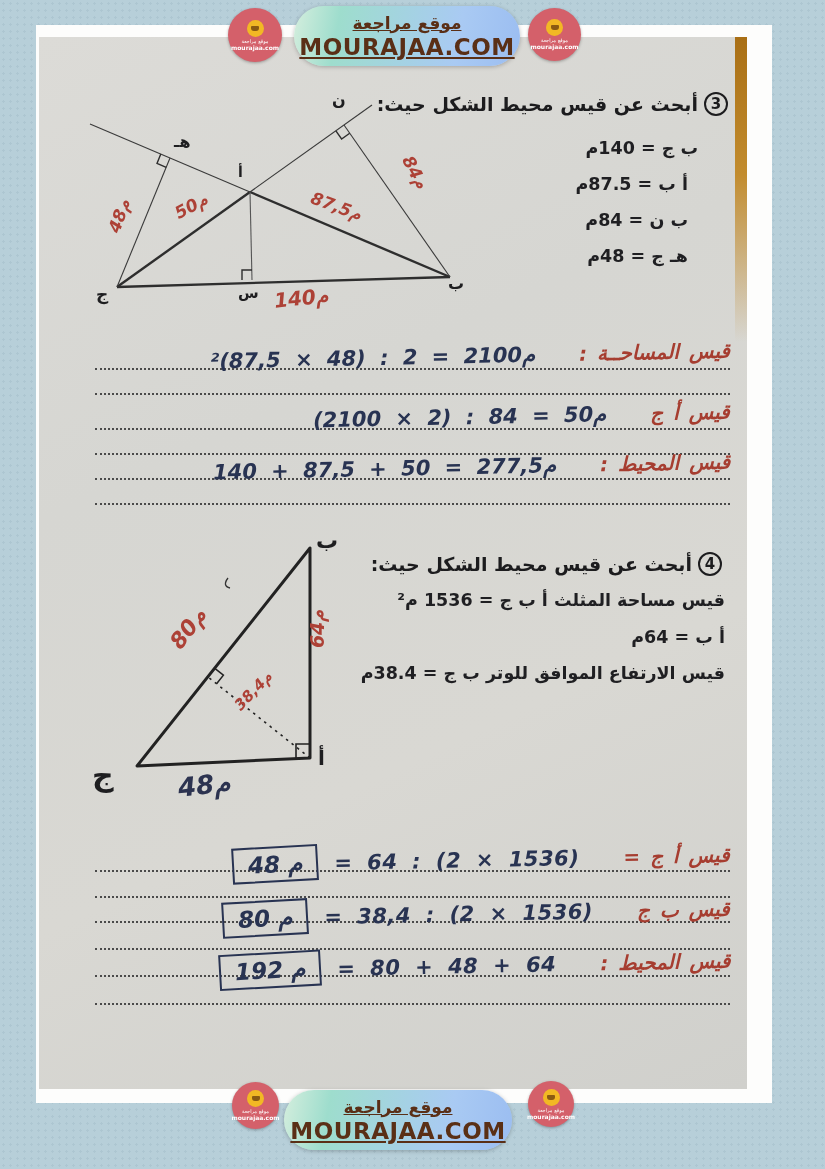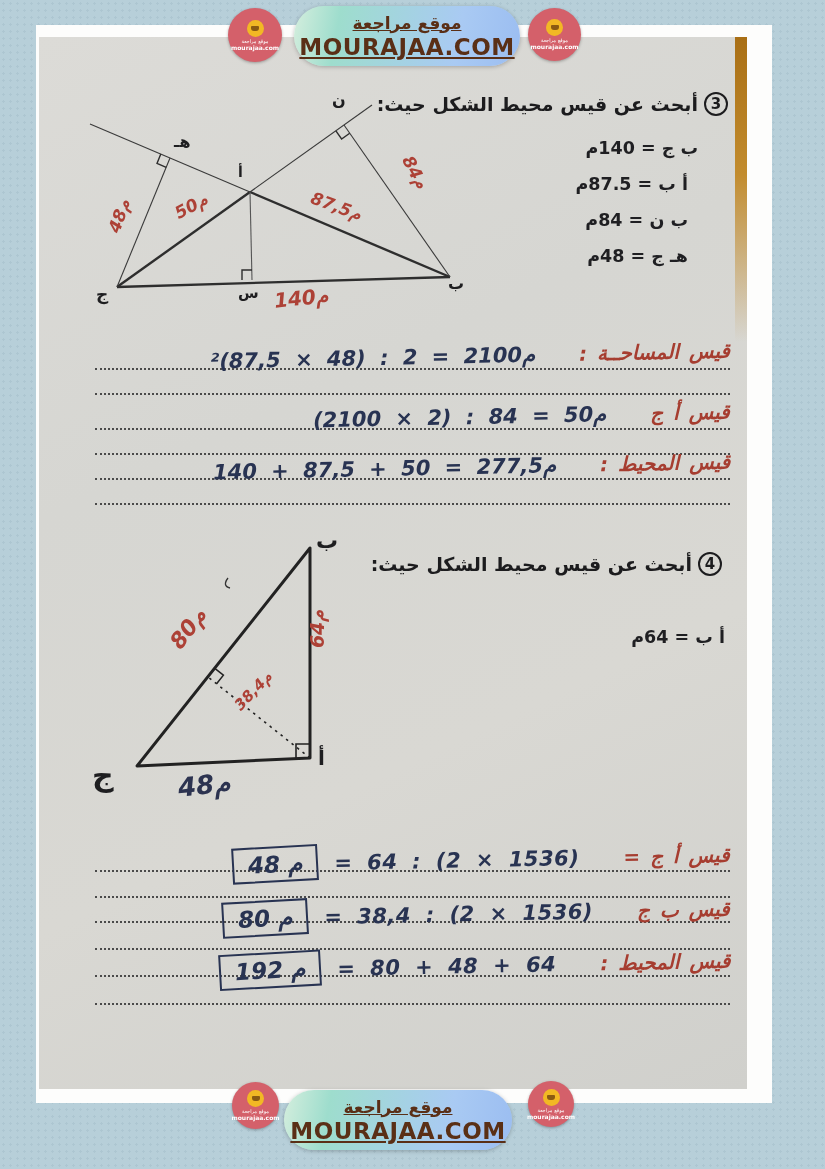--- a/index.html
+++ b/index.html
@@ -122,21 +122,23 @@
   </div>
   <div class="hw-row" style="top:455px;">
     <span class="hw-math">م277,5 = 50 + 87,5 + 140</span>
     <span class="hw-label" dir="rtl">قيس المحيط :</span>
   </div>
 
   <div class="p-title" style="top:552px; right:103px;">
     <span class="circle-num">4</span>
     <span>أبحث عن قيس محيط الشكل حيث:</span>
   </div>
+  <div class="given" style="top:590px; right:100px;">قيس مساحة المثلث أ ب ج = 1536 م²</div>
   <div class="given" style="top:627px; right:100px;text-align:center;">أ ب = 64م</div>
+  <div class="given" style="top:663px; right:100px;">قيس الارتفاع الموافق للوتر ب ج = 38.4م</div>
 
   <div class="fig" style="left:82px; top:528px; width:275px; height:290px;">
     <svg width="275" height="290" viewBox="0 0 275 290">
       <path d="M228,20 L228,230 L55,238 Z" stroke="#222" stroke-width="3" fill="none" stroke-linejoin="round"></path>
       <path d="M228,216 L214,216 L214,230" stroke="#222" stroke-width="1.6" fill="none"></path>
       <path d="M228,230 L126,149" stroke="#222" stroke-width="1.6" stroke-dasharray="2.5,4.5" fill="none"></path>
       <path d="M132.8,140.4 L141.4,147.2 L134.6,155.8" stroke="#222" stroke-width="1.5" fill="none"></path>
       <path d="M146,50 q-6,8 2,10" stroke="#333" stroke-width="1.3" fill="none"></path>
     </svg>
     <span class="vlabel" style="left:234px; top:0px;   font-size:22px;">ب</span>

